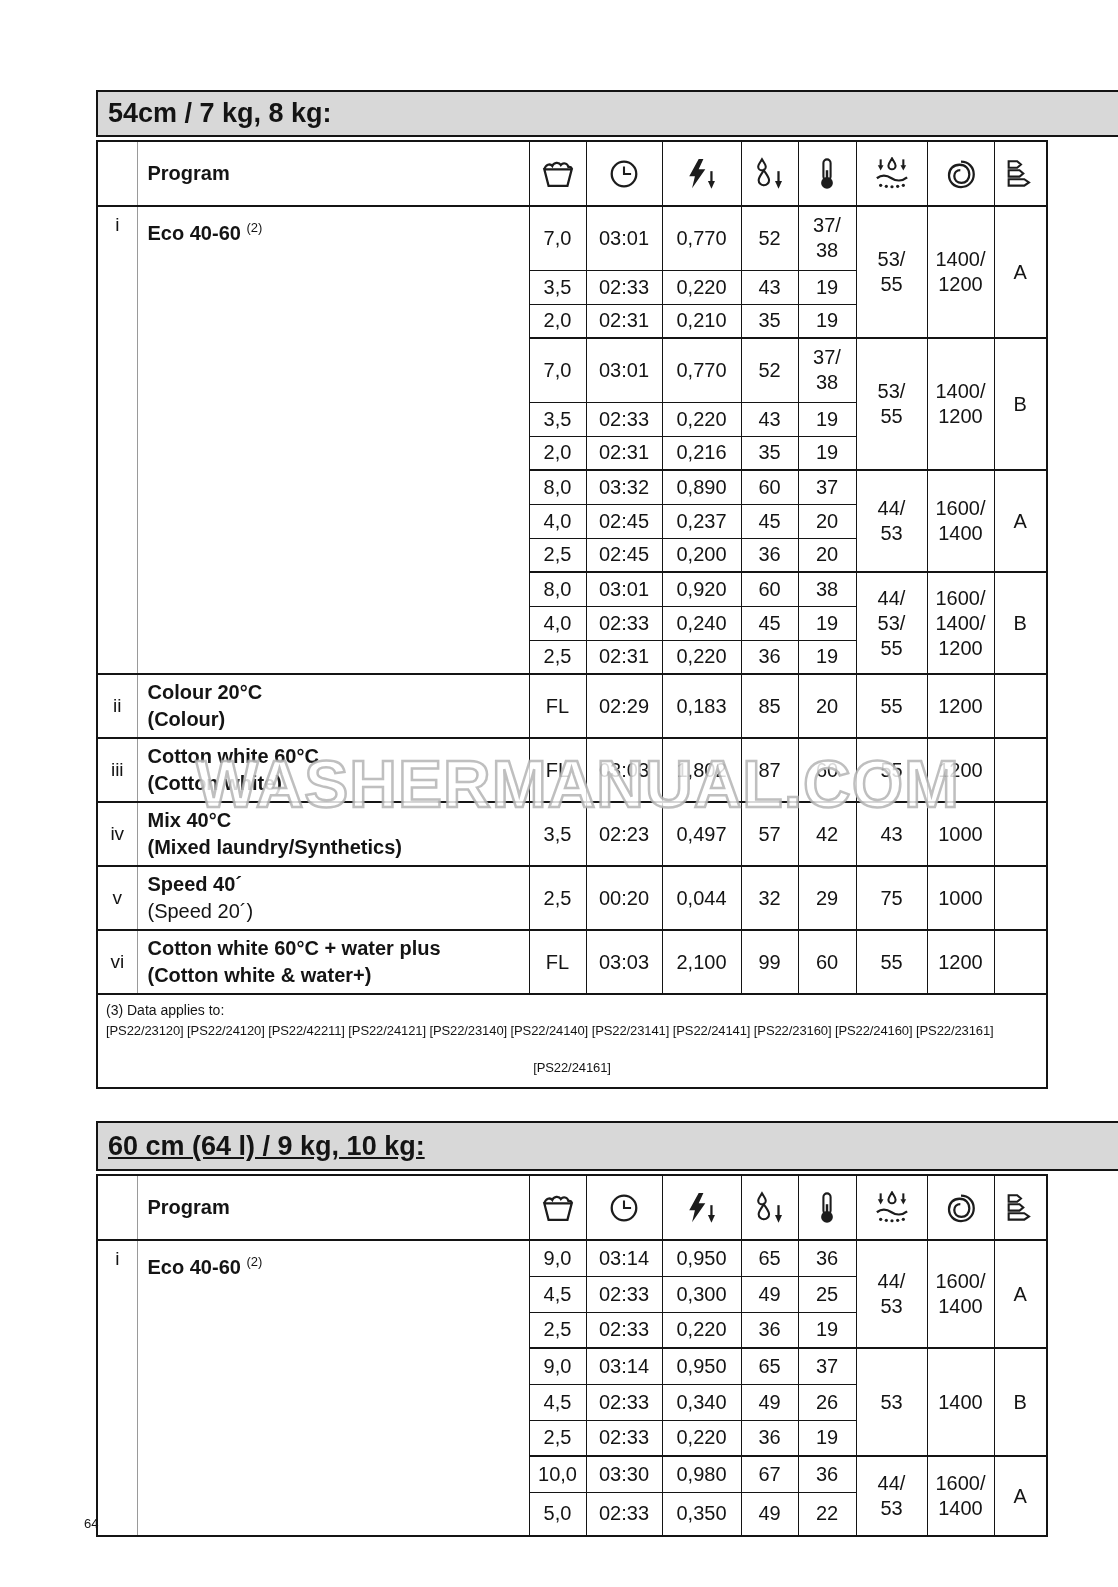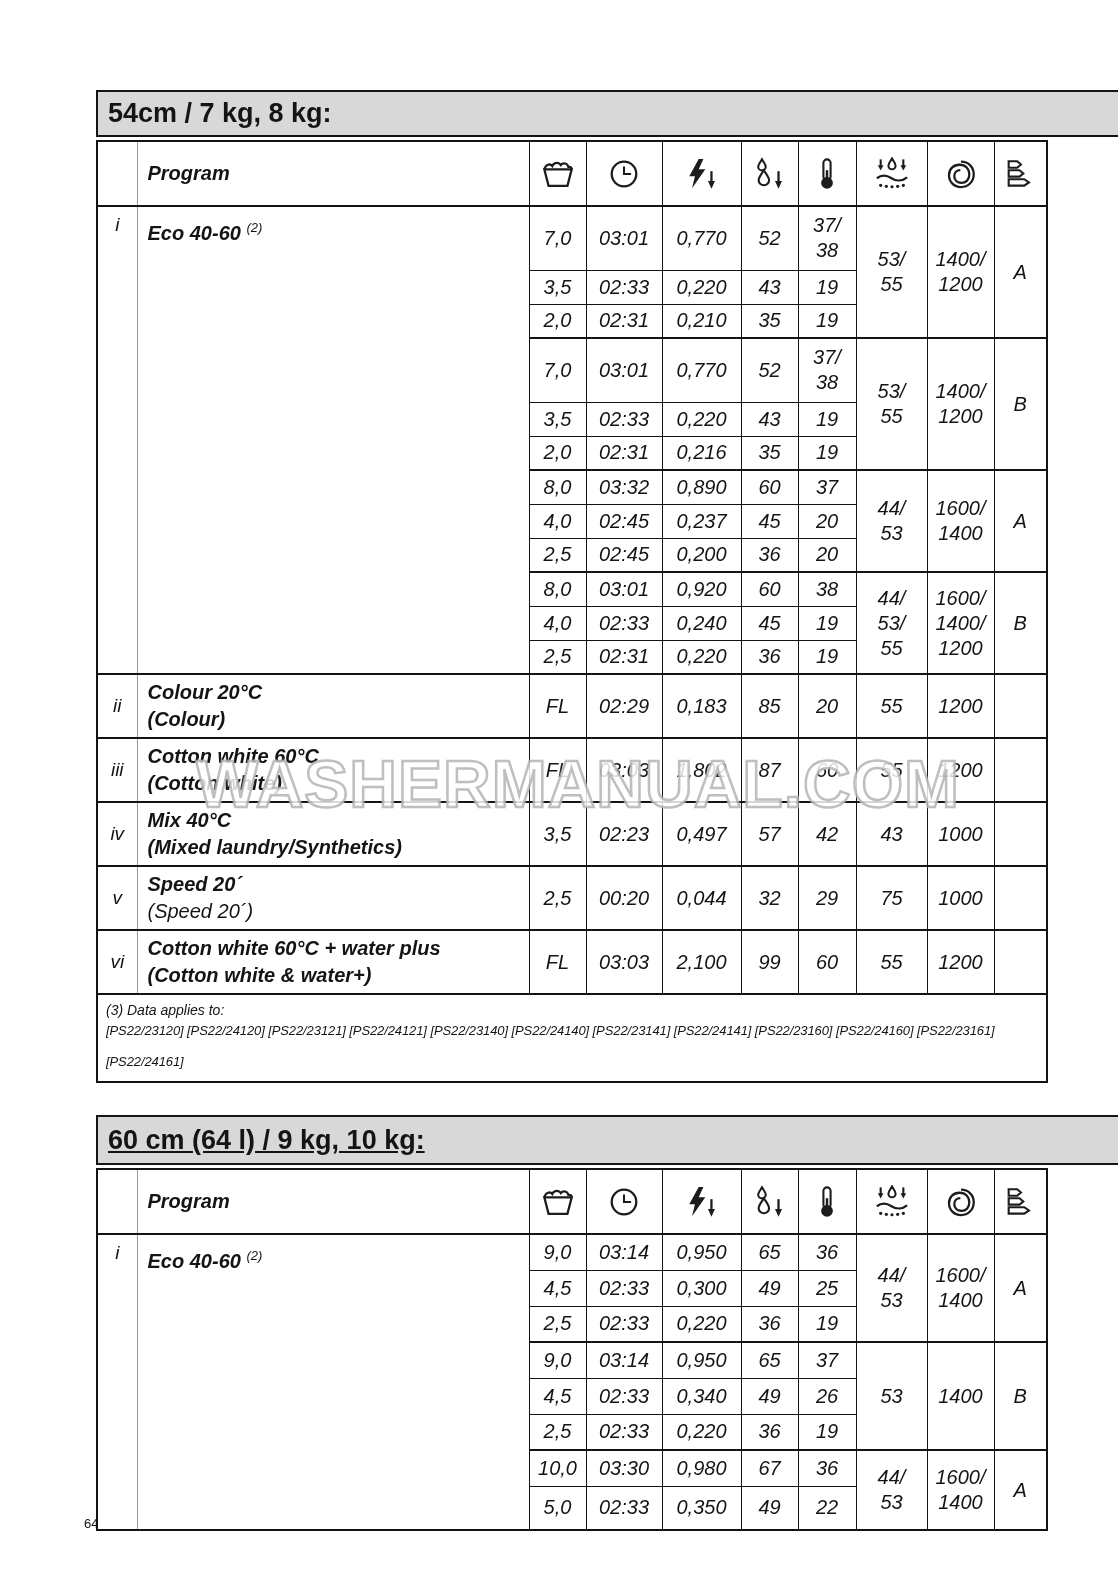--- a/index.html
+++ b/index.html
@@ -6,38 +6,38 @@
   .page { position:relative; width:1118px; height:1587px; background:#fff;
           font-family:"Liberation Sans",sans-serif; color:#141414; overflow:hidden; }
   .content { position:absolute; left:96px; top:90px; width:1104px; }
 
   .tbar { box-sizing:border-box; border:2px solid #141414; background:#d8d8d8;
           height:47px; line-height:43px; padding-left:10px;
           font-size:27px; font-weight:bold; margin-bottom:3px; }
   .tbar2 { height:50px; line-height:46px;text-decoration:underline; }
 
   table.t { border-collapse:collapse; table-layout:fixed; width:950px;
-            border:2px solid #141414; background:#fff;font-style:italic; }
+            border:2px solid #141414; background:#fff; }
   td { border:1px solid #141414; padding:0; font-size:20px; text-align:center;
        vertical-align:middle; overflow:hidden; }
   td.hd { height:55px; border-bottom:2px solid #141414; }
   td.num { font-size:19px; border-right:1px solid #9a9a9a; }
   td.prog { text-align:left; padding:4px 10px; font-weight:bold;
             border-left:1px solid #9a9a9a; font-size:20px; line-height:27px; }
   td.vt { vertical-align:top; padding-top:7px; }
   td.lt { border-top:1px solid #9a9a9a; }
   tr.major td { border-top:2px solid #141414; }
   td.pre, td.grp { white-space:pre-line; line-height:25px;margin-left:24px; }
   sup.ref { font-size:13px; font-weight:normal; }
   .reg { font-weight:normal; }
 
   td.foot { text-align:left; padding:7px 8px 12px; }
   .fn-intro { font-size:14px; }
   .models { font-size:13px; white-space:nowrap; letter-spacing:-0.1px; margin-top:5px; overflow:hidden; }
-  .m2 { margin-top:16px; }
+  .m2 { margin-top:22px;text-align:center; }
 
   .gap { height:32px; }
   .ic { width:38px; height:34px; display:inline-block; vertical-align:middle; }
 
   .wm { position:absolute; left:196px; top:746px; font-size:66px; font-weight:bold;
         white-space:nowrap; letter-spacing:1px;
         color:rgba(255,255,255,0.45);
         -webkit-text-stroke:2.5px rgba(175,175,175,0.8);
         text-shadow:0 0 3px rgba(255,255,255,0.7);
         pointer-events:none; z-index:5; }
@@ -304,21 +304,21 @@
       <td>0,497</td>
       <td>57</td>
       <td>42</td>
       <td>43</td>
       <td>1000</td>
       <td></td>
     </tr>
     <tr class="major" style="height:60px">
       <td class="num">v</td>
       <td class="prog">
-        <div>Speed 20´</div>
+        <div>Speed 40´</div>
         <div class="reg">(Speed 20´)</div>
       </td>
       <td>2,5</td>
       <td>00:20</td>
       <td>0,044</td>
       <td>32</td>
       <td>29</td>
       <td>75</td>
       <td>1000</td>
       <td></td>
@@ -335,21 +335,21 @@
       <td>99</td>
       <td>60</td>
       <td>55</td>
       <td>1200</td>
       <td></td>
     </tr>
 
     <tr class="major">
       <td class="foot" colspan="10">
         <div class="fn-intro">(3) Data applies to:</div>
-        <div class="models">[PS22/23120] [PS22/24120] [PS22/23121] [PS22/24121] [PS22/23140] [PS22/24140] [PS22/23141] [PS22/24141] [PS22/23160] [PS22/24160] [PS22/23161]</div>
+        <div class="models">[PS22/23120] [PS22/24120] [PS22/42211] [PS22/24121] [PS22/23140] [PS22/24140] [PS22/23141] [PS22/24141] [PS22/23160] [PS22/24160] [PS22/23161]</div>
         <div class="models m2">[PS22/24161]</div>
       </td>
     </tr>
     </tbody>
   </table>
 
   <div class="gap"></div>
 
   <div class="tbar tbar2">
     <span>60 cm (64 l) / 9 kg, 10 kg:</span>

